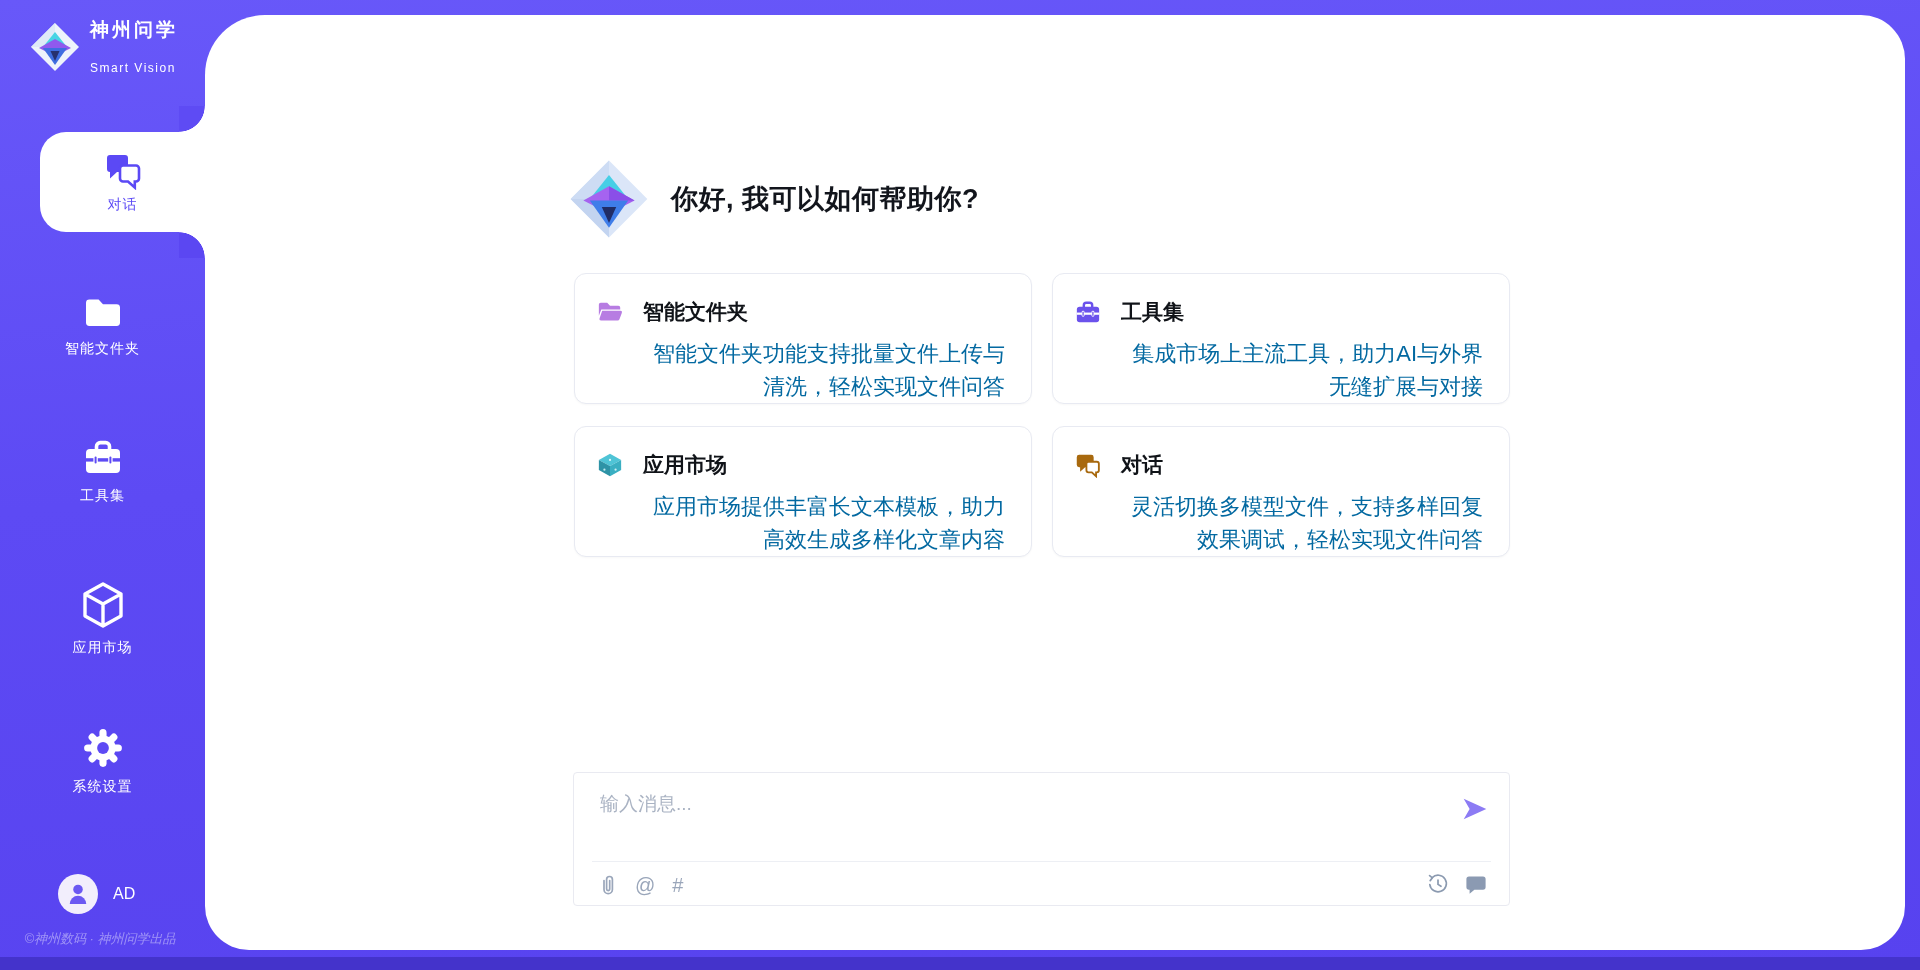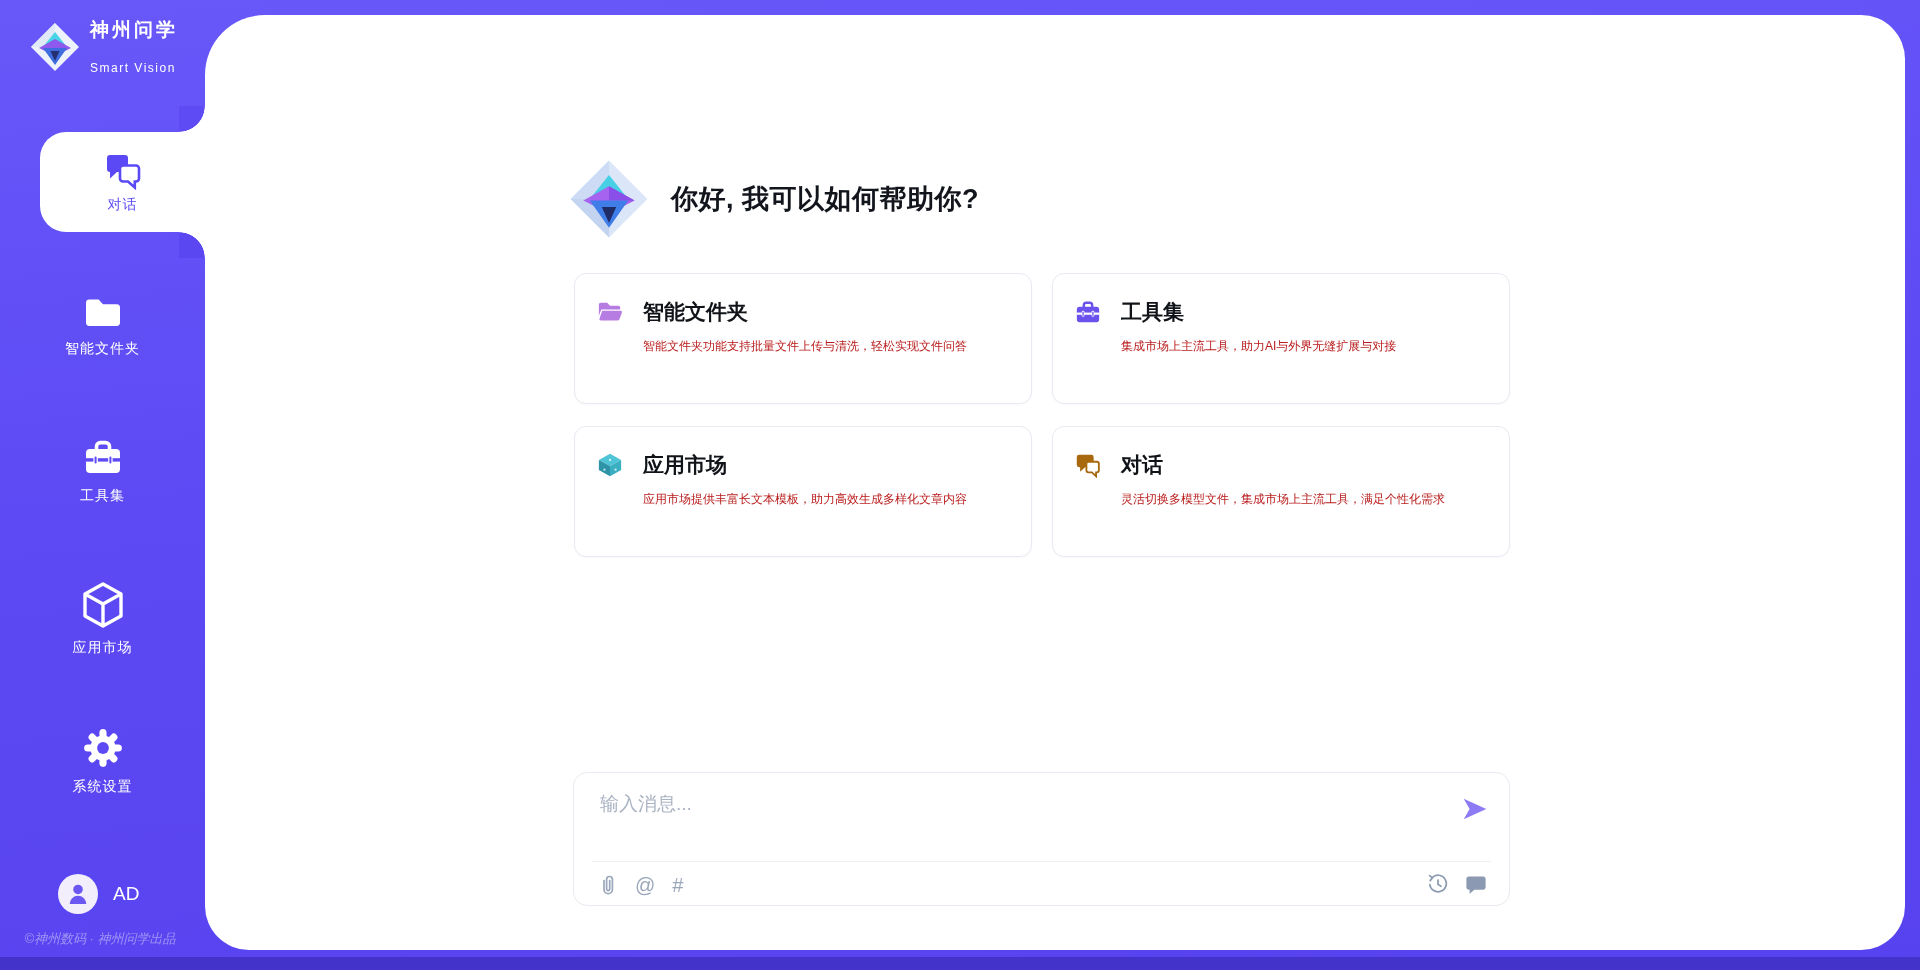--- a/index.html
+++ b/index.html
@@ -22,44 +22,44 @@
     border-radius:26px 0 0 26px;display:flex;flex-direction:column;align-items:center;
     justify-content:center;gap:6px;cursor:pointer;}
   .tab-fillet{position:absolute;width:26px;height:26px;left:179px;}
   .fillet-top{top:106px;background:radial-gradient(circle 26px at 0 0,#5e4bf4 0 25.4px,#fff 26px);}
   .fillet-bottom{top:232px;background:radial-gradient(circle 26px at 0 100%,#5b47f2 0 25.4px,#fff 26px);}
   .tab-active .nav-label{color:#5b49f5;}
   .nav-item{position:absolute;left:0;width:205px;display:flex;flex-direction:column;align-items:center;gap:9px;cursor:pointer;}
   .nav-label{font-size:14px;color:#ffffff;letter-spacing:1px;}
   .user-row{position:absolute;left:58px;top:874px;display:flex;align-items:center;gap:15px;cursor:pointer;}
   .avatar{width:40px;height:40px;border-radius:50%;background:#f2eefc;display:flex;align-items:center;justify-content:center;}
-  .user-name{color:#fff;font-size:19px;font-weight:500;}
+  .user-name{color:#fff;font-size:16px;font-weight:500;}
   .copyright{position:absolute;left:0;top:930px;width:200px;text-align:center;
     color:rgba(255,255,255,0.42);font-size:13px;font-style:italic;}
   
   .greeting{position:absolute;left:364px;top:143px;display:flex;align-items:center;gap:22px;}
   .greeting-logo{width:80px;height:82px;}
   .greeting-title{font-size:27px;font-weight:700;color:#12151c;letter-spacing:0.5px;}
   
   .cards{position:absolute;left:369px;top:258px;width:940px;
     display:grid;grid-template-columns:458px 458px;grid-auto-rows:131px;column-gap:20px;row-gap:22px;}
   .card{background:#fff;border:1px solid #e8eaf2;border-radius:12px;box-sizing:border-box;
     padding:24px 26px 0 22px;cursor:pointer;box-shadow:0 1px 2px rgba(20,24,40,0.03);}
   .card-head{display:flex;align-items:center;gap:20px;}
   .card-icon{width:26px;height:26px;flex:0 0 auto;}
   .card-title{font-size:21px;font-weight:700;color:#101318;}
-  .card-desc{margin:11px 0 0 46px;font-size:12px;line-height:1.5;color:#b91c1c;}
+  .card-desc{margin:11px 0 0 46px;font-size:22px;line-height:1.5;color:#0369a1;text-align:right;}
   
   .model-pill{position:absolute;left:367px;top:693px;height:50px;background:#f2f3f9;border-radius:25px;
     display:flex;align-items:center;gap:12px;padding:0 20px 0 16px;cursor:pointer;}
   .model-logo{width:28px;height:28px;}
   .model-name{font-size:19px;color:#23262f;font-weight:500;}
   
   .composer{position:absolute;left:368px;top:757px;width:937px;height:134px;background:#fff;
-    border:1.5px solid #e9eaf1;border-radius:14px;box-sizing:border-box;}
+    border:1.5px solid #e9eaf1;border-radius:4px;box-sizing:border-box;}
   .composer-input{position:absolute;left:24px;top:16px;width:830px;height:52px;border:none;outline:none;
     resize:none;font-family:inherit;font-size:19px;color:#333;background:transparent;}
   .composer-input::placeholder{color:#aab3c3;}
   .send-btn{position:absolute;right:20px;top:22px;width:28px;height:28px;cursor:pointer;}
   .composer-divider{position:absolute;left:18px;right:18px;top:88px;height:1px;background:#edeff4;}
   .composer-tools{position:absolute;left:24px;top:101px;display:flex;align-items:center;gap:17px;}
   .tool-glyph{font-size:20px;color:#9aa6ba;cursor:pointer;line-height:1;}
   .composer-right{position:absolute;right:22px;top:100px;display:flex;align-items:center;gap:16px;}
   .icon-btn{cursor:pointer;display:flex;}
 </style>
@@ -131,21 +131,21 @@
       </div>
 
       <div class="card">
         <div class="card-head">
           <svg class="card-icon" viewBox="0 0 28 26">
             <path d="M4.5 2 h13 a2.6 2.6 0 0 1 2.6 2.6 v8.2 a2.6 2.6 0 0 1 -2.6 2.6 h-6.6 l-5.4 5 v-5 h-1 a2.6 2.6 0 0 1 -2.6 -2.6 V4.6 A2.6 2.6 0 0 1 4.5 2 z" fill="#a8690e"></path>
             <path d="M14.5 9.5 h9 a2.2 2.2 0 0 1 2.2 2.2 v7 a2.2 2.2 0 0 1 -2.2 2.2 h-0.8 v4.2 l-4.6-4.2 h-3.6 a2.2 2.2 0 0 1 -2.2-2.2 v-7 a2.2 2.2 0 0 1 2.2-2.2 z" fill="#fff" stroke="#a8690e" stroke-width="2"></path>
           </svg>
           <div class="card-title">对话</div>
         </div>
-        <div class="card-desc">灵活切换多模型文件，集成市场上主流工具，满足个性化需求</div>
+        <div class="card-desc">灵活切换多模型文件，支持多样回复效果调试，轻松实现文件问答</div>
       </div>
 
     </div>
 
 
     <div class="composer">
       <textarea class="composer-input" placeholder="输入消息..." style=""></textarea>
       <svg class="send-btn" viewBox="0 0 26 26">
         <path d="M2.5 3.5 L23.5 13 L2.5 22.5 L8 13 Z" fill="#8c7bf4"></path>
       </svg>

